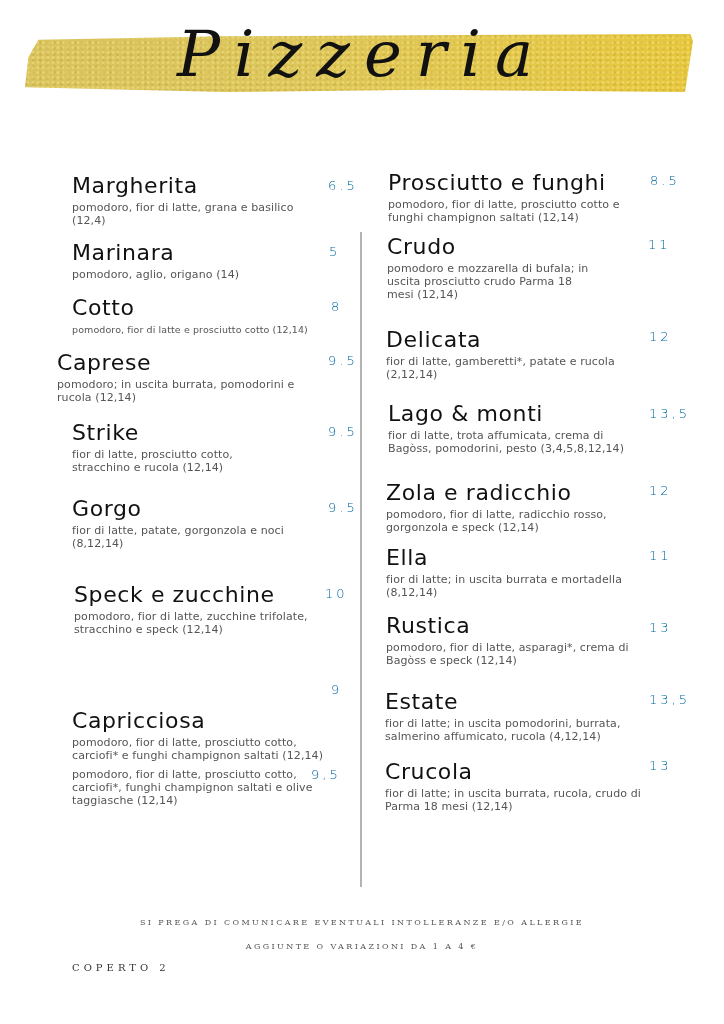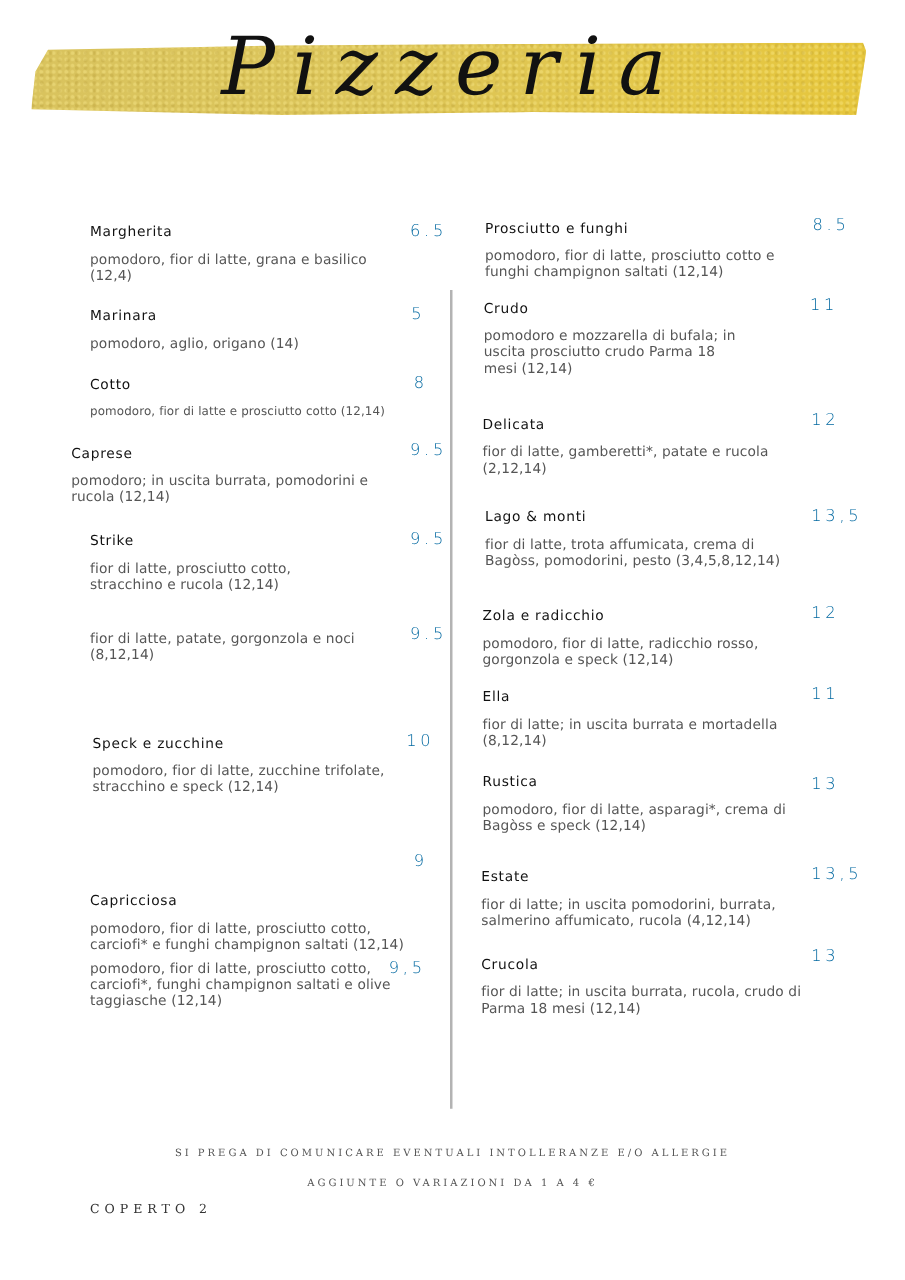--- a/index.html
+++ b/index.html
@@ -9,21 +9,21 @@
               background:
                 radial-gradient(circle at 20% 40%, rgba(150,120,20,0.18) 0 1px, transparent 2px) 0 0/7px 6px,
                 radial-gradient(circle at 60% 70%, rgba(255,240,150,0.35) 0 1px, transparent 2px) 0 0/5px 5px,
                 linear-gradient(90deg, #d9c35e 0%, #dcc55a 40%, #e3c74a 75%, #e6c63c 100%);
               clip-path: polygon(2% 10%, 30% 4%, 60% 2%, 99.6% 0%, 100% 12%, 98.8% 100%, 60% 96%, 30% 100%, 0% 92%, 0.5% 40%); }
     .title { position: absolute; left: 0; width: 724px; top: 22px; text-align: center;
              font-family: "DejaVu Serif", serif; font-style: italic; font-weight: 300;
              font-size: 64px; letter-spacing: 14px; color: #111; line-height: 1; }
     .divider { position: absolute; left: 360px; top: 232px; width: 2px; height: 655px; background: #b3b3b3; }
     .item { position: absolute; }
-    .item .name { font-family: "DejaVu Sans", sans-serif; font-size: 11px; color: #111;
+    .item .name { font-family: "DejaVu Sans", sans-serif; font-size: 22px; color: #111;
                   letter-spacing: 0.6px; line-height: 20px; white-space: nowrap; }
     .item .desc { font-family: "DejaVu Sans", sans-serif; font-size: 11px; color: #555;
                   line-height: 13px; margin-top: 5px; letter-spacing: 0.1px; }
     .item .desc.small { font-size: 9.5px; }
     .price { position: absolute; font-family: "DejaVu Sans", sans-serif; font-size: 13px;
              color: #0369a1; letter-spacing: 3px; font-weight: 300; white-space: nowrap; }
     .note { position: absolute; left: 0; width: 724px; text-align: center;
             font-family: "DejaVu Serif", serif; font-size: 8px; letter-spacing: 2.4px; color: #555; }
     .coperto { position: absolute; left: 72px; top: 962px; font-family: "DejaVu Serif", serif;
                font-size: 10px; letter-spacing: 4px; color: #333; }
@@ -60,20 +60,21 @@
 </div>
 <div class="price" style="left:328px; top:353px;">9.5</div>
 
 <div class="item" style="left:72px; top:423px; width:200px;">
   <div class="name">Strike</div>
   <div class="desc">fior di latte, prosciutto cotto, stracchino e rucola (12,14)</div>
 </div>
 <div class="price" style="left:328px; top:424px;">9.5</div>
 
 <div class="item" style="left:72px; top:499px; width:245px;">
+  <div class="name">Gorgo</div>
   <div class="desc">fior di latte, patate, gorgonzola e noci (8,12,14)</div>
 </div>
 <div class="price" style="left:328px; top:500px;">9.5</div>
 
 <div class="item" style="left:74px; top:585px; width:258px;">
   <div class="name">Speck e zucchine</div>
   <div class="desc">pomodoro, fior di latte, zucchine trifolate, stracchino e speck (12,14)</div>
 </div>
 <div class="price" style="left:325px; top:586px;">10</div>
 

